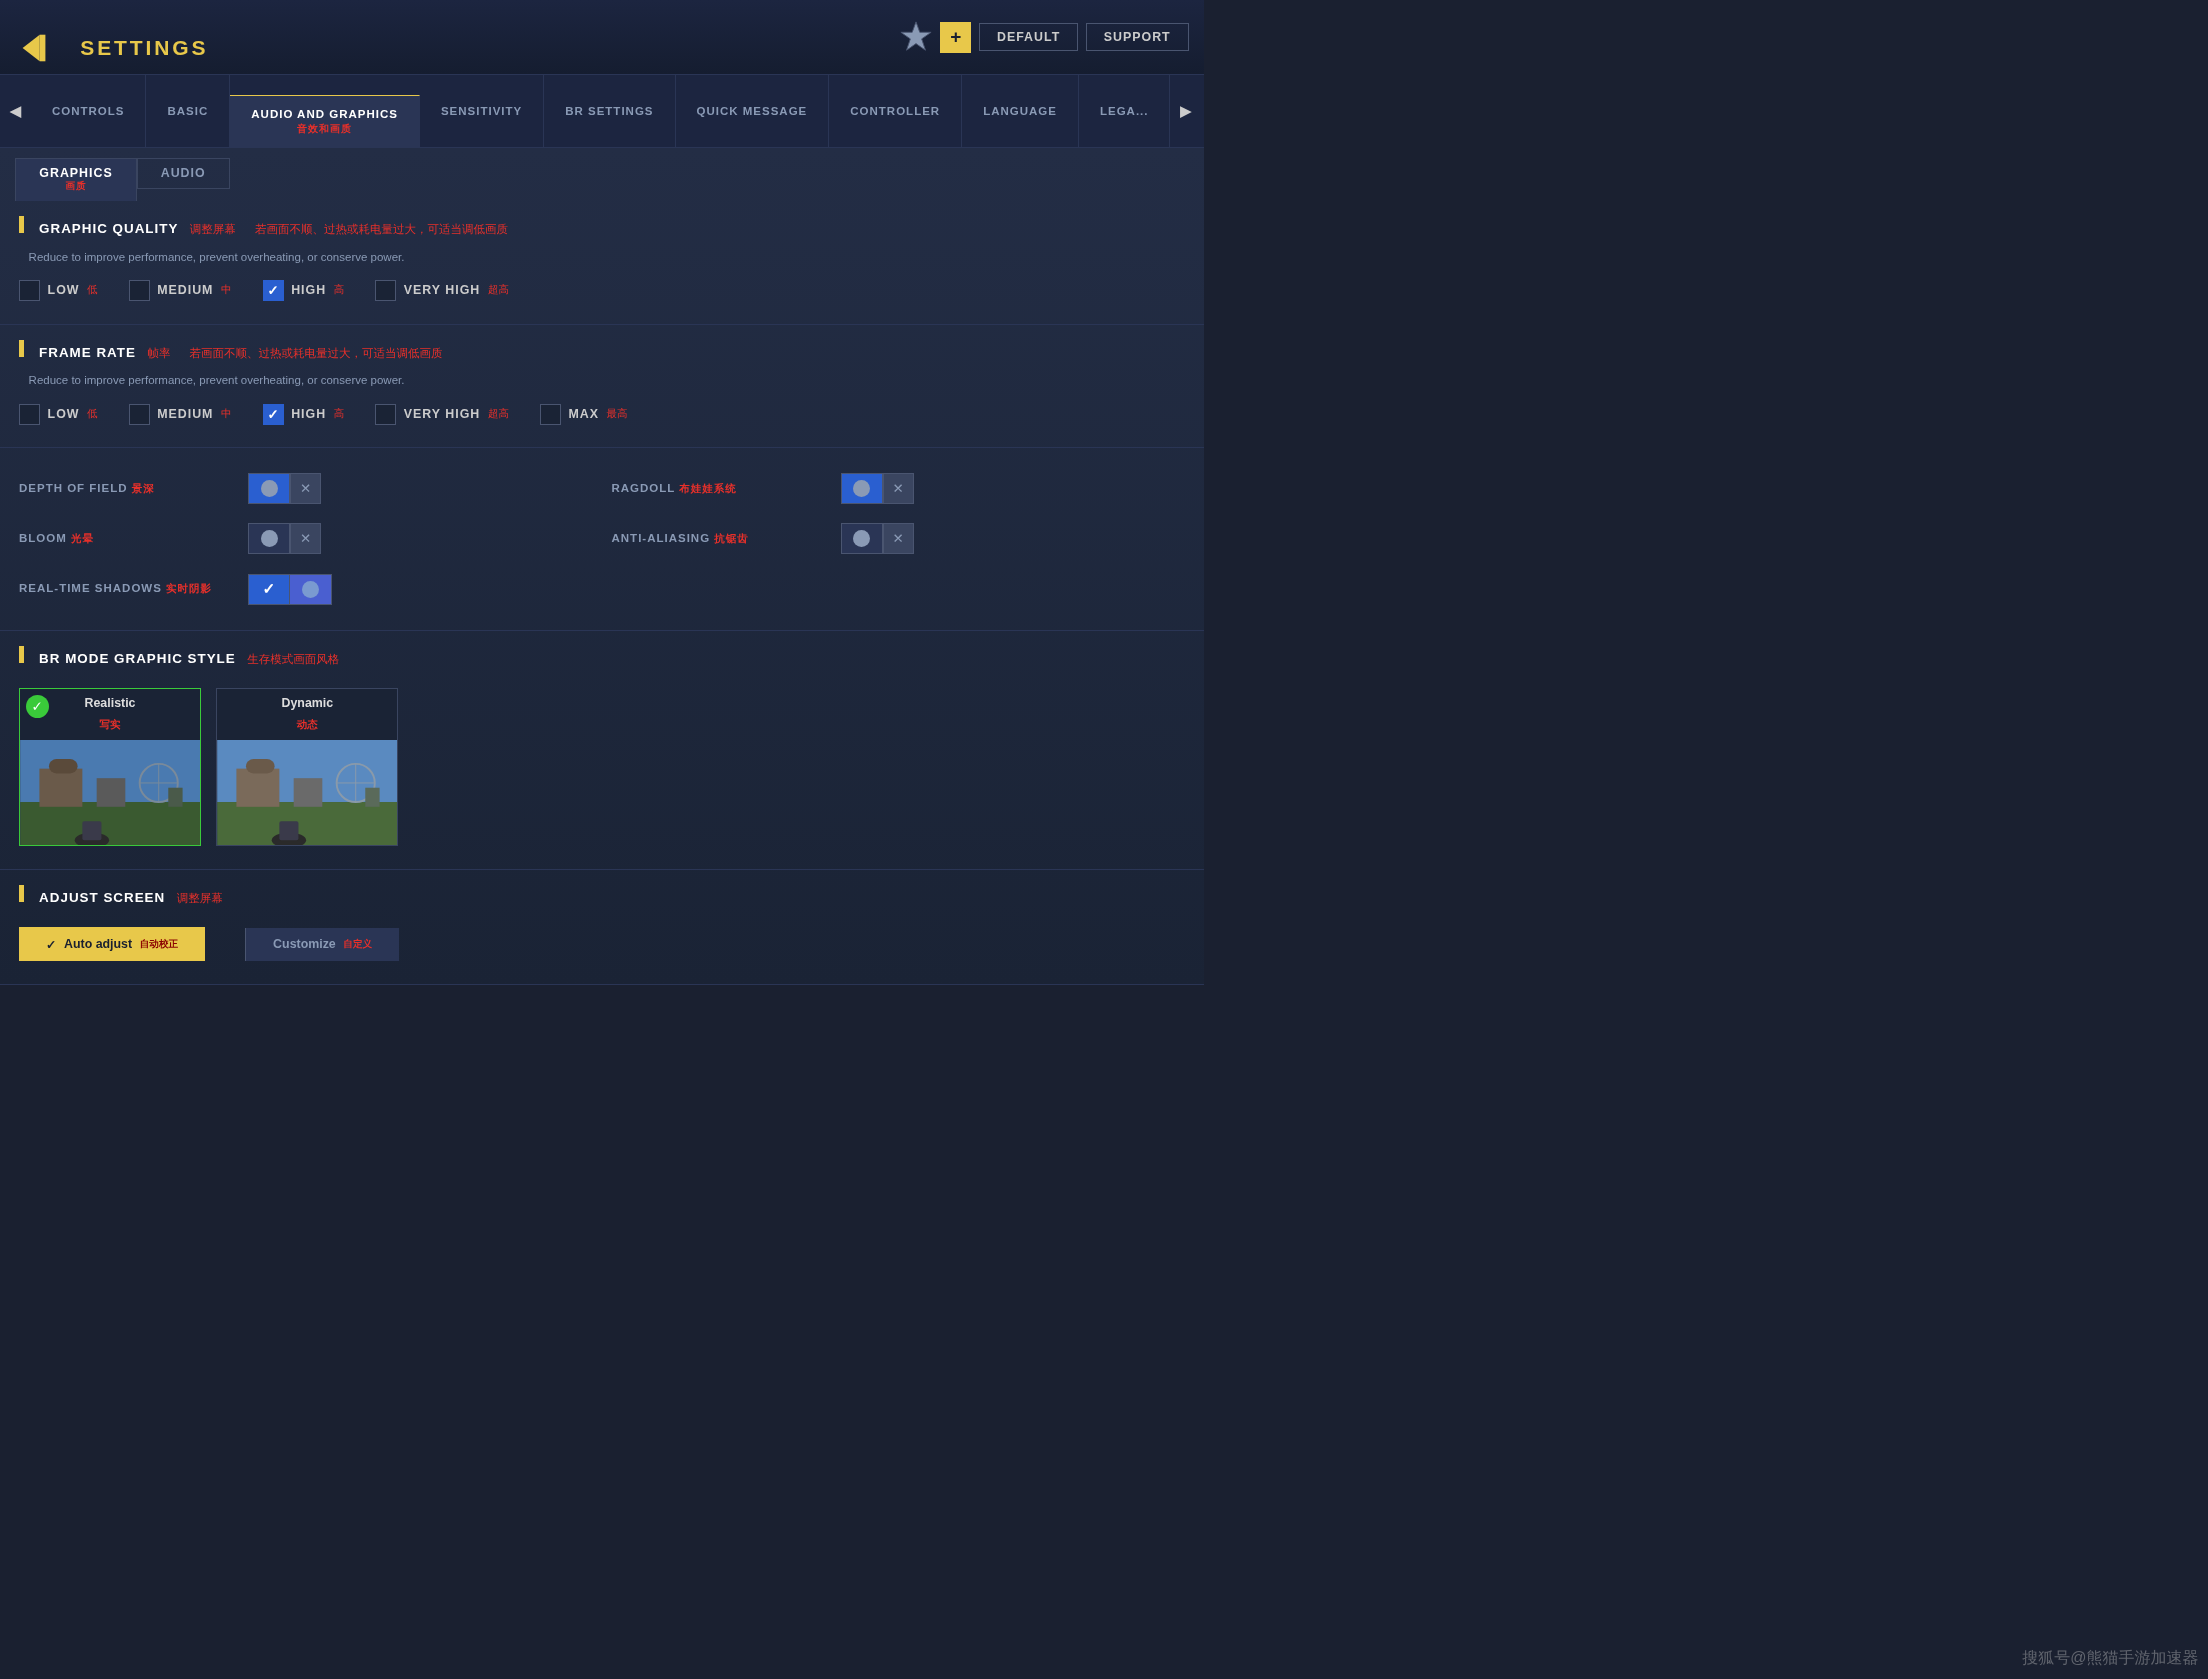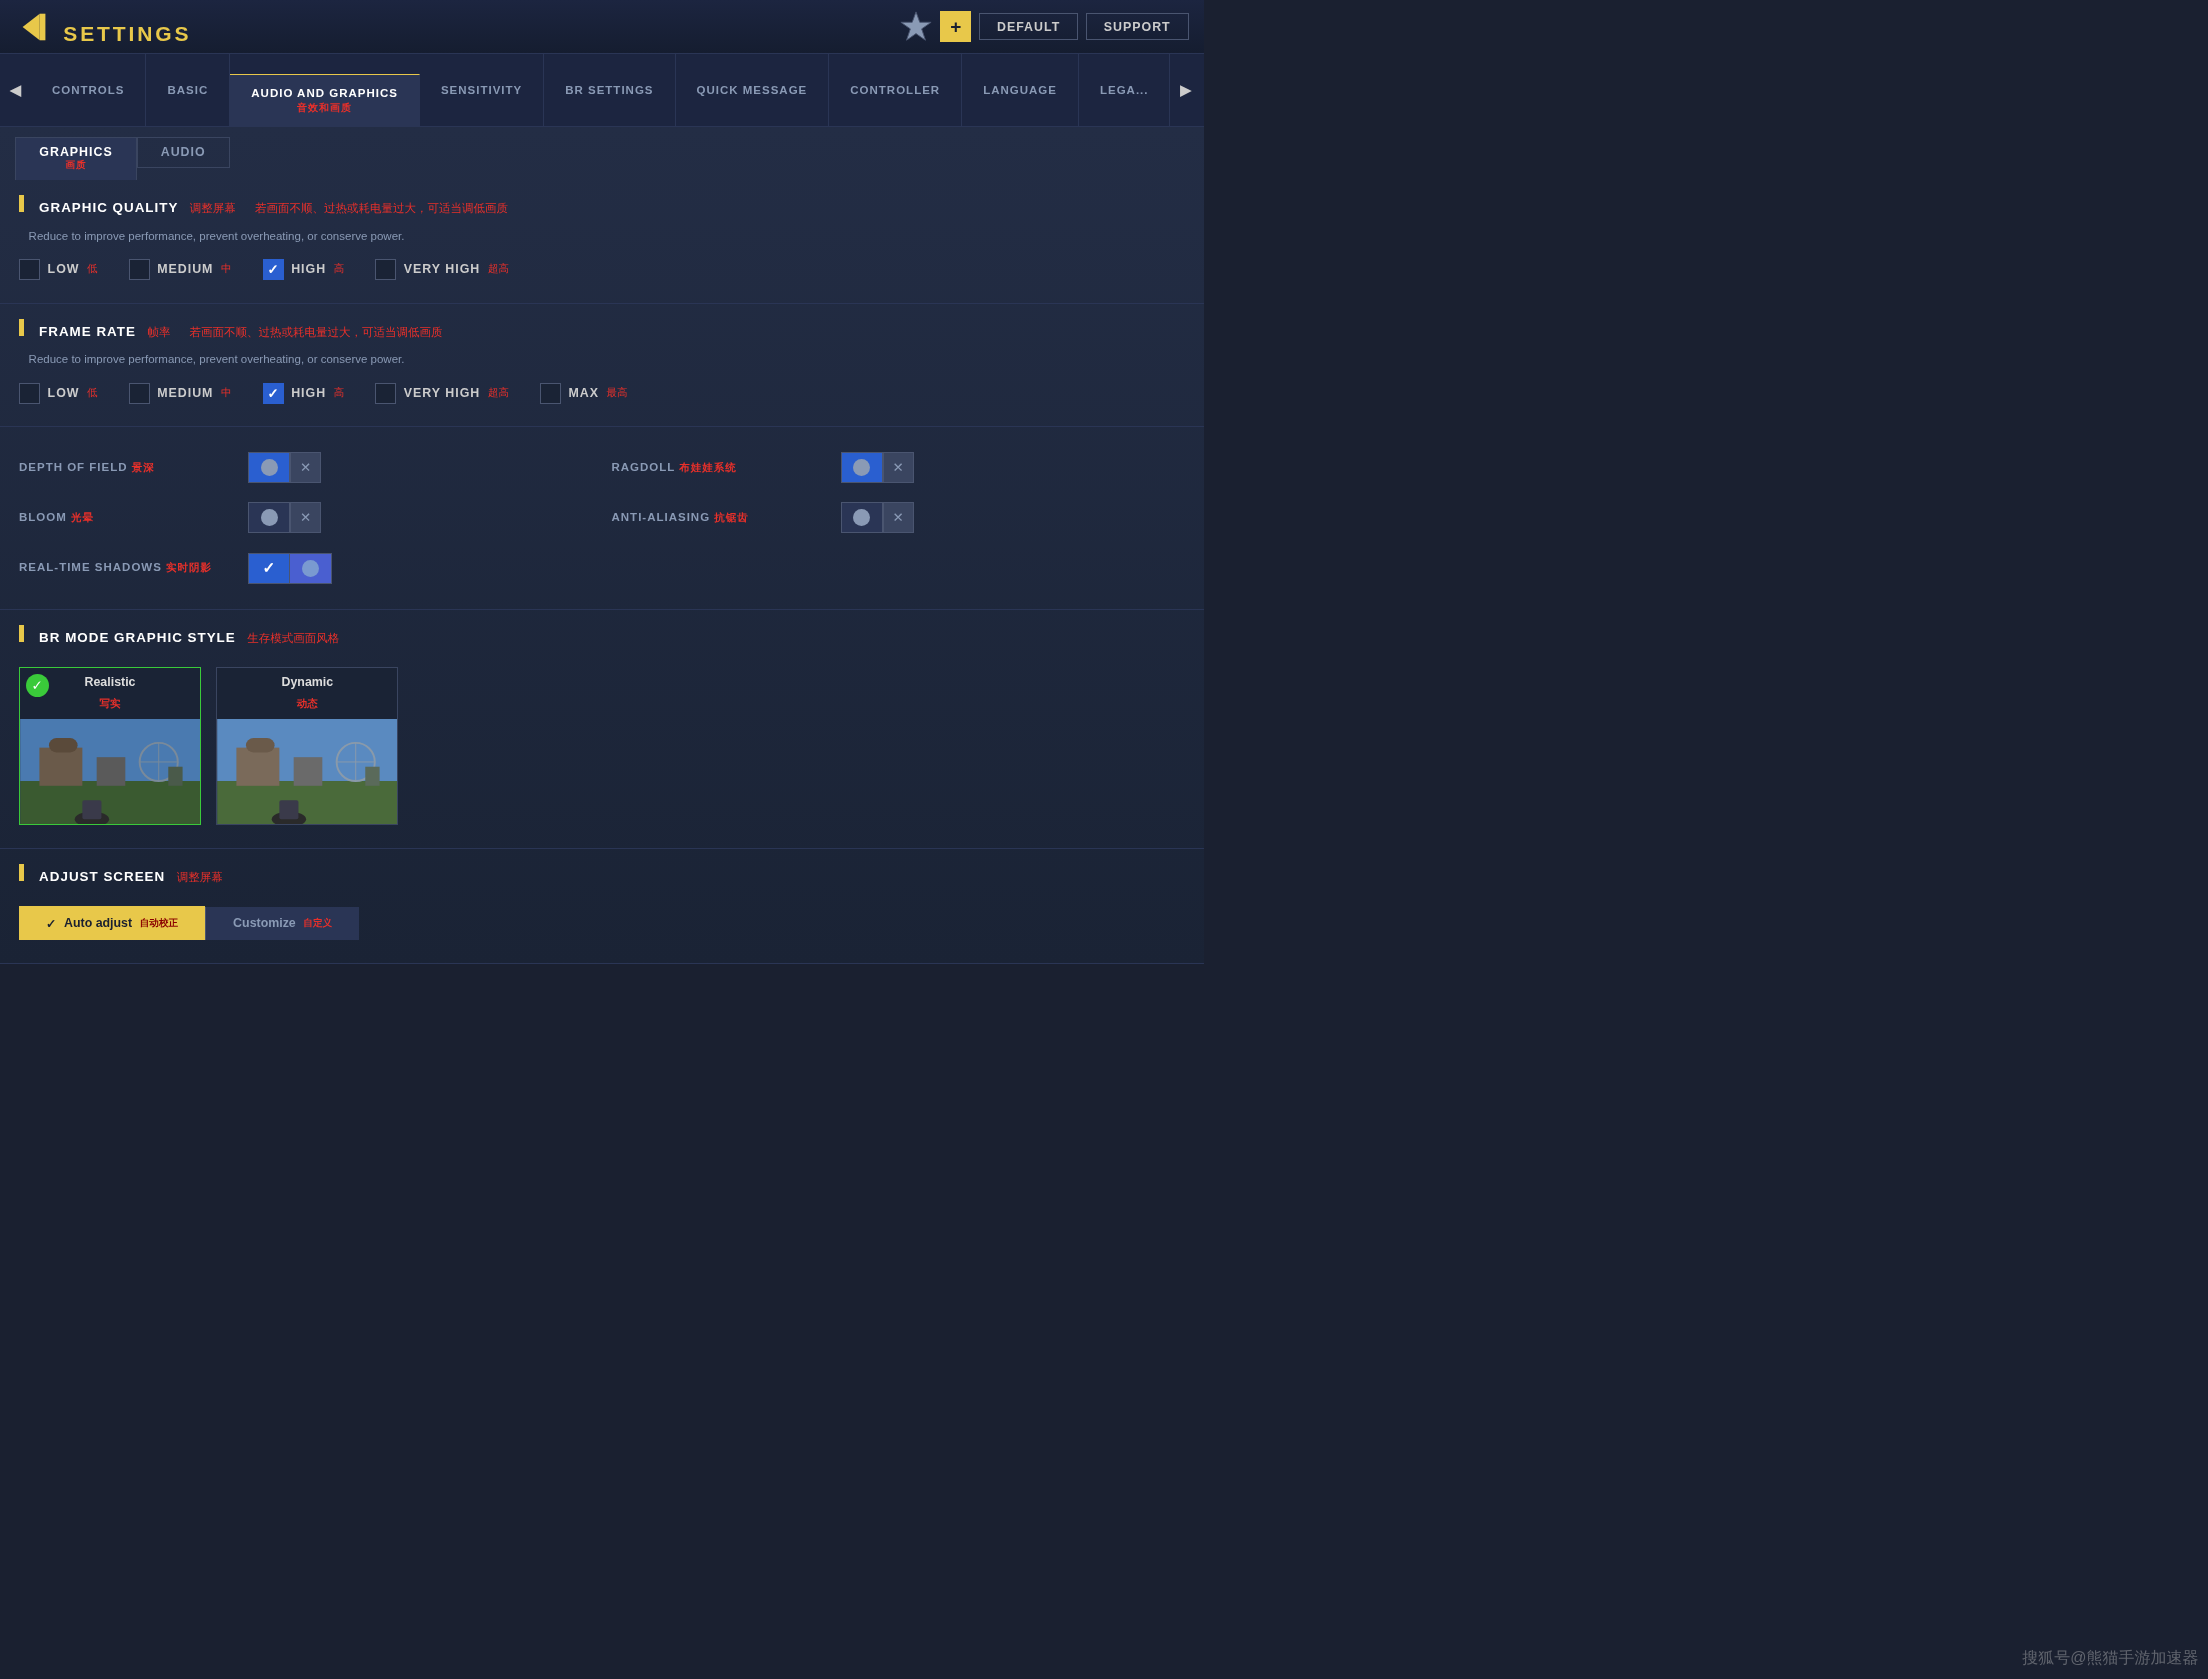--- a/index.html
+++ b/index.html
@@ -16,22 +16,23 @@
     .header {
       background: linear-gradient(180deg, #1c2540 0%, #151d30 100%);
       display: flex;
       align-items: center;
       justify-content: space-between;
       padding: 7.6px 15.3px;
       border-bottom: 1.9px solid #2a3555;
     }
     .header-left {
       display: flex;
-      align-items: flex-end;
-      gap: 10px;
+      align-items: center;
+      gap: 27px;
+      margin-top: 21px;
     }
     .header-logo {
       width: 38px;
       height: 38px;
     }
     .header-title {
       color: #e8c84a;
       font-size: 21px;
       font-weight: bold;
       letter-spacing: 2.9px;
@@ -367,20 +368,21 @@
       gap: 7.6px;
     }
     .adjust-btn.active {
       background: #e8c84a;
       color: #1a2030;
     }
     .adjust-btn.inactive {
       background: #2a3555;
       color: #8a9ab5;
       border-left: 1px solid #4a5570;
+      margin-left: 40px;
     }
     .adjust-btn .cn { color: #e8302a; font-size: 9.6px; }
     .adjust-btn.active .cn { color: #8a0000; }
 
     
     .watermark {
       position: fixed;
       bottom: 9.6px;
       right: 9.6px;
       color: rgba(200,200,200,0.4);

